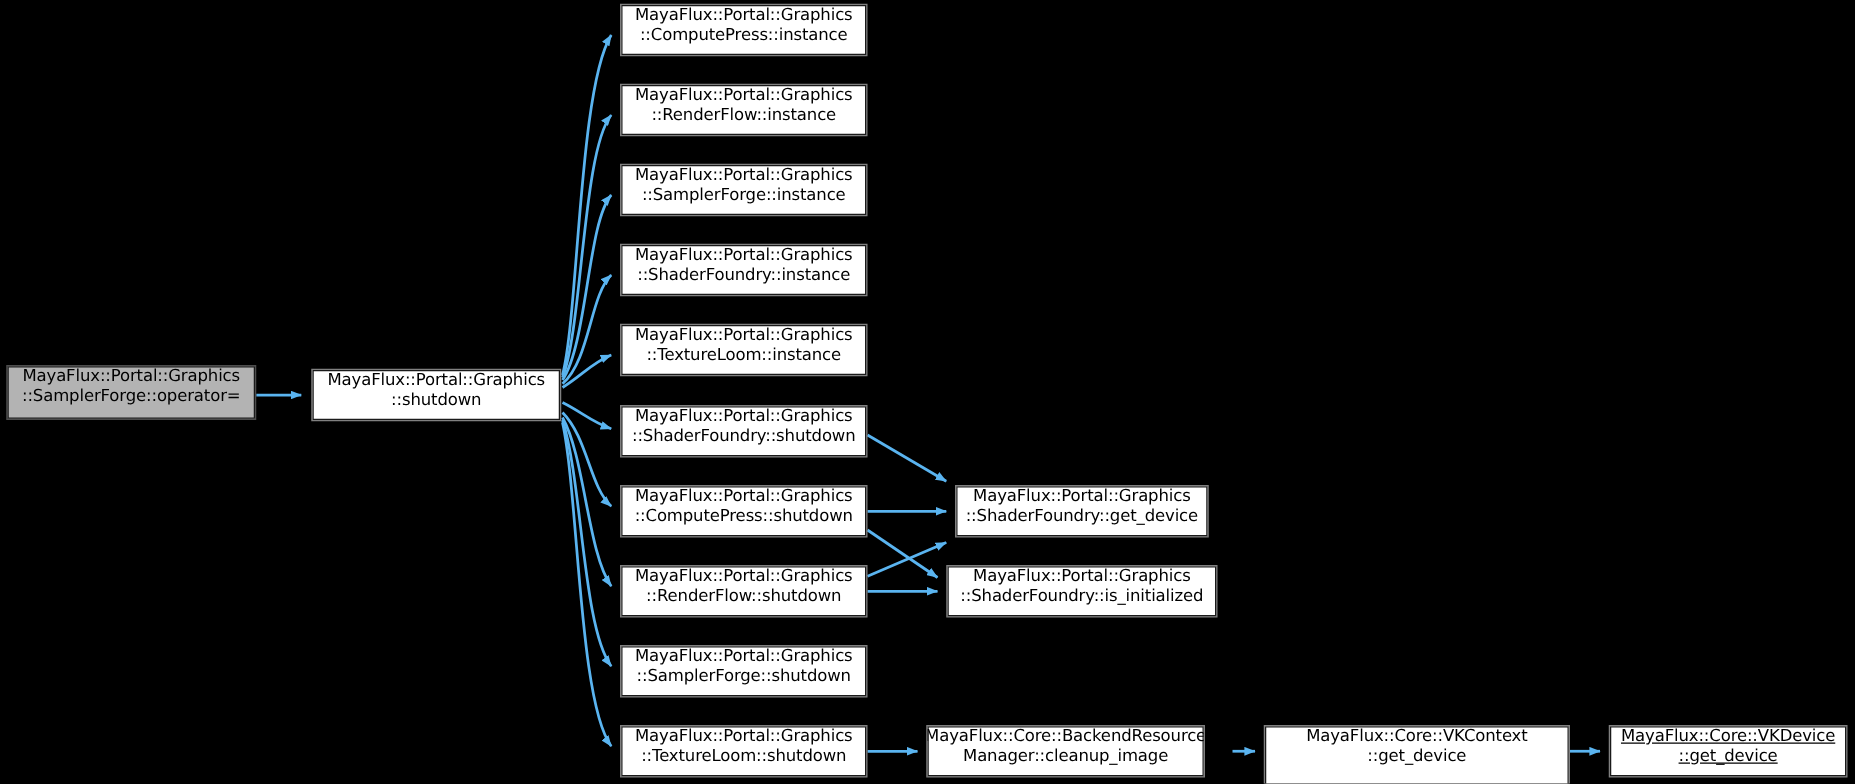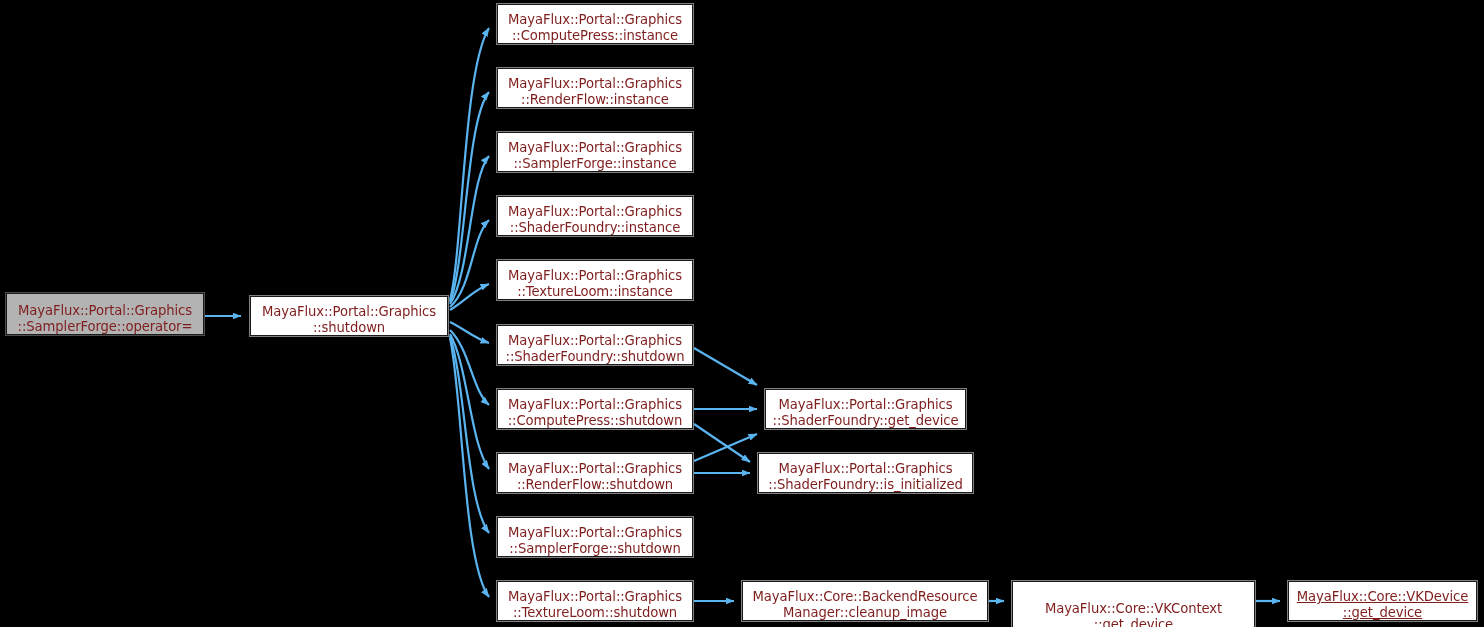--- a/index.html
+++ b/index.html
@@ -23,24 +23,24 @@
     height: 627px;
     pointer-events: none;
   }
   .node {
     position: absolute;
     box-sizing: border-box;
     background: #ffffff;
     border: 1px solid #1a1a1a;
     outline: 1px solid #808080;
     display: flex;
-    align-items: flex-end;
+    align-items: flex-start;
     justify-content: center;
     text-align: center;
-    color: #7f1d1d;
+    color: #000000;
     font-size: 13.2px;
     line-height: 15.5px;
     letter-spacing: -0.1px;
     white-space: pre-line;
     z-index: 2;
   }
   .node.root {
     background: #b3b3b3;
     border: 1px solid #1a1a1a;
     outline: 1px solid #4d4d4d;
@@ -105,20 +105,20 @@
       <div class="node" style="left: 497px; top: 453px; width: 196px; height: 40px;"><span class="node-label">MayaFlux::Portal::Graphics
 ::RenderFlow::shutdown</span></div>
       <div class="node" style="left: 497px; top: 517px; width: 196px; height: 40px;"><span class="node-label">MayaFlux::Portal::Graphics
 ::SamplerForge::shutdown</span></div>
       <div class="node" style="left: 497px; top: 581px; width: 196px; height: 40px;"><span class="node-label">MayaFlux::Portal::Graphics
 ::TextureLoom::shutdown</span></div>
       <div class="node" style="left: 765px; top: 389px; width: 201px; height: 40px;"><span class="node-label">MayaFlux::Portal::Graphics
 ::ShaderFoundry::get_device</span></div>
       <div class="node" style="left: 758px; top: 453px; width: 215px; height: 40px;"><span class="node-label">MayaFlux::Portal::Graphics
 ::ShaderFoundry::is_initialized</span></div>
-      <div class="node" style="left: 742px; top: 581px; width: 246px; height: 40px;"><span class="node-label">MayaFlux::Core::BackendResource
+      <div class="node" style="left: 742px; top: 581px; width: 221px; height: 40px;"><span class="node-label">MayaFlux::Core::BackendResource
 Manager::cleanup_image</span></div>
       <div class="node" style="left: 1012px; top: 581px; width: 243px; height: 52px;"><span class="node-label">MayaFlux::Core::VKContext
 ::get_device</span></div>
       <div class="node" style="left: 1288px; top: 581px; width: 189px; height: 40px; text-decoration: underline;"><span class="node-label">MayaFlux::Core::VKDevice
 ::get_device</span></div>
     </div>
 </div>
 
 </body></html>

